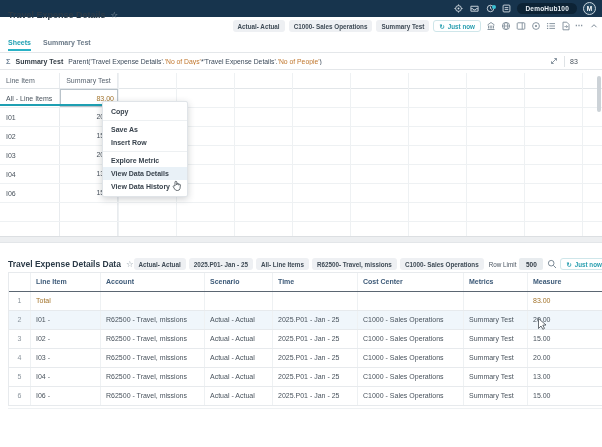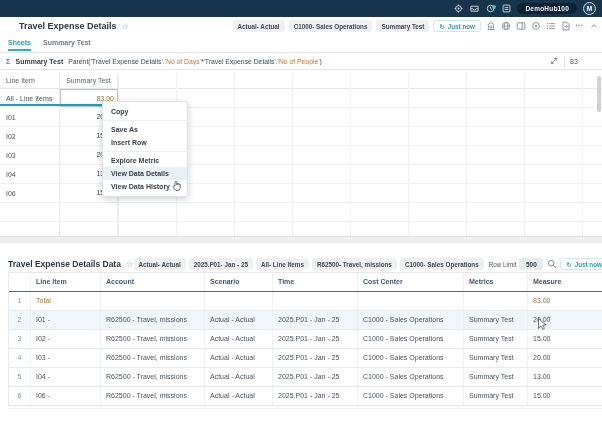--- a/index.html
+++ b/index.html
@@ -8,21 +8,21 @@
   
   .navbar{position:absolute;top:0;left:0;width:602px;height:17px;background:#17344d;
           display:flex;align-items:center;justify-content:flex-end;gap:6px;padding-right:6px;box-sizing:border-box;}
   .nb-icon{display:inline-flex;width:10px;height:10px;align-items:center;justify-content:center;position:relative;}
   .nb-dot{position:absolute;right:-1px;top:1px;width:4px;height:4px;border-radius:50%;background:#39c1d4;}
   .tenant{background:#0d2335;border-radius:8px;color:#e8eef3;font-size:6.5px;font-weight:700;
           padding:2px 8px;letter-spacing:.2px;}
   .avatar{width:11px;height:11px;border-radius:50%;border:1px solid #c9d4dc;color:#fff;font-size:6.5px;
           font-weight:700;display:flex;align-items:center;justify-content:center;background:#24465f;}
   
-  .p1-title{position:absolute;left:8px;top:21px;font-size:9px;font-weight:700;color:#2b3a47;margin-left:11px;}
+  .p1-title{position:absolute;left:8px;top:10px;font-size:9px;font-weight:700;color:#2b3a47;}
   .star{color:#94a1ab;font-size:8.5px;font-weight:400;margin-left:5px;}
   .p1-right{position:absolute;top:20px;right:3px;display:flex;align-items:center;gap:4px;}
   .chip{background:#eef0f3;border-radius:3px;padding:2.5px 5px;font-size:6.3px;font-weight:600;
         color:#3e4a55;white-space:nowrap;}
   .refresh-chip{border:1px solid #cfe6ea;border-radius:3px;color:#2a9fb0;font-size:6.3px;font-weight:600;
         padding:1.5px 5px;display:flex;gap:3px;align-items:center;background:#fff;white-space:nowrap;}
   .t-icon{display:inline-flex;width:11px;height:11px;align-items:center;justify-content:center;}
   .more{color:#7d8b97;font-size:8px;font-weight:700;letter-spacing:1px;line-height:6px;}
   
   .tabs{position:absolute;left:8px;top:39px;display:flex;gap:12px;font-size:7px;}

